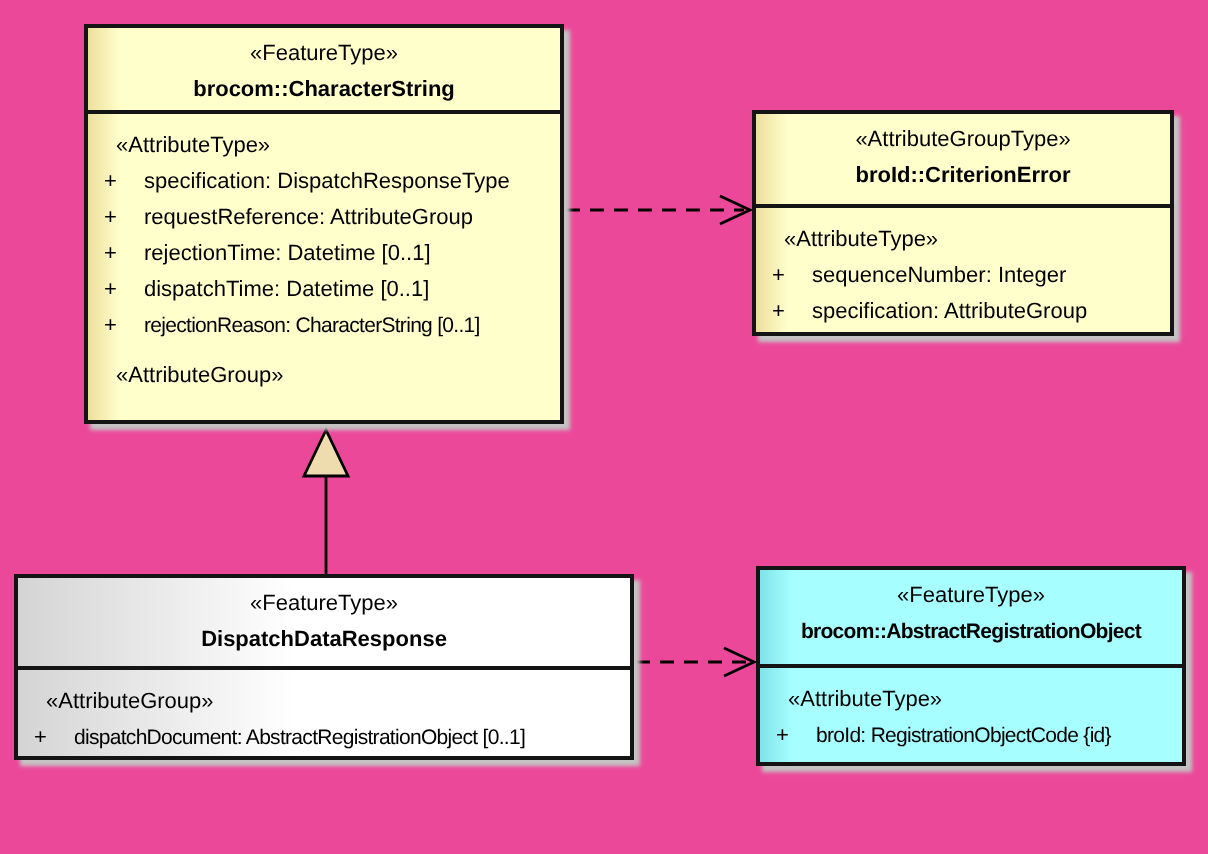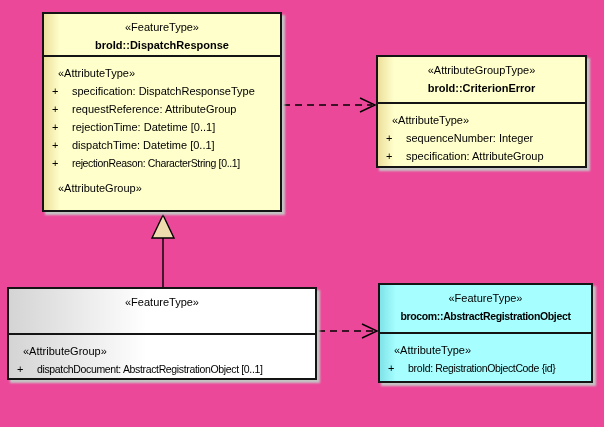--- a/index.html
+++ b/index.html
@@ -97,21 +97,21 @@
 
     <g stroke="#000000" stroke-width="1.4" fill="none">
       <line x1="318" y1="331" x2="374" y2="331" stroke-dasharray="7 5"></line>
       <polyline points="362,324 377,331 362,338"></polyline>
     </g>
   </svg>
 
   <div class="uml-class fill-yellow" style="left:42px; top:12px; width:240px; height:200px;">
     <div class="title-compartment" style="height:43px;">
       <div class="stereotype">«FeatureType»</div>
-      <div class="class-name">broId::DispatchResponse</div>
+      <div class="class-name">brocom::CharacterString</div>
     </div>
     <div class="attr-compartment">
       <div class="section-header">«AttributeType»</div>
       <div class="attr-row">
         <span class="vis">+</span>
         <span>specification: DispatchResponseType</span>
       </div>
       <div class="attr-row">
         <span class="vis">+</span>
         <span>requestReference: AttributeGroup</span>
@@ -150,20 +150,21 @@
       <div class="attr-row">
         <span class="vis">+</span>
         <span>specification: AttributeGroup</span>
       </div>
     </div>
   </div>
 
   <div class="uml-class fill-gray" style="left:7px; top:287px; width:310px; height:93px;">
     <div class="title-compartment" style="height:46px;">
       <div class="stereotype">«FeatureType»</div>
+      <div class="class-name">DispatchDataResponse</div>
     </div>
     <div class="attr-compartment">
       <div class="section-header">«AttributeGroup»</div>
       <div class="attr-row">
         <span class="vis">+</span>
         <span class="tight">dispatchDocument: AbstractRegistrationObject [0..1]</span>
       </div>
     </div>
   </div>
 

